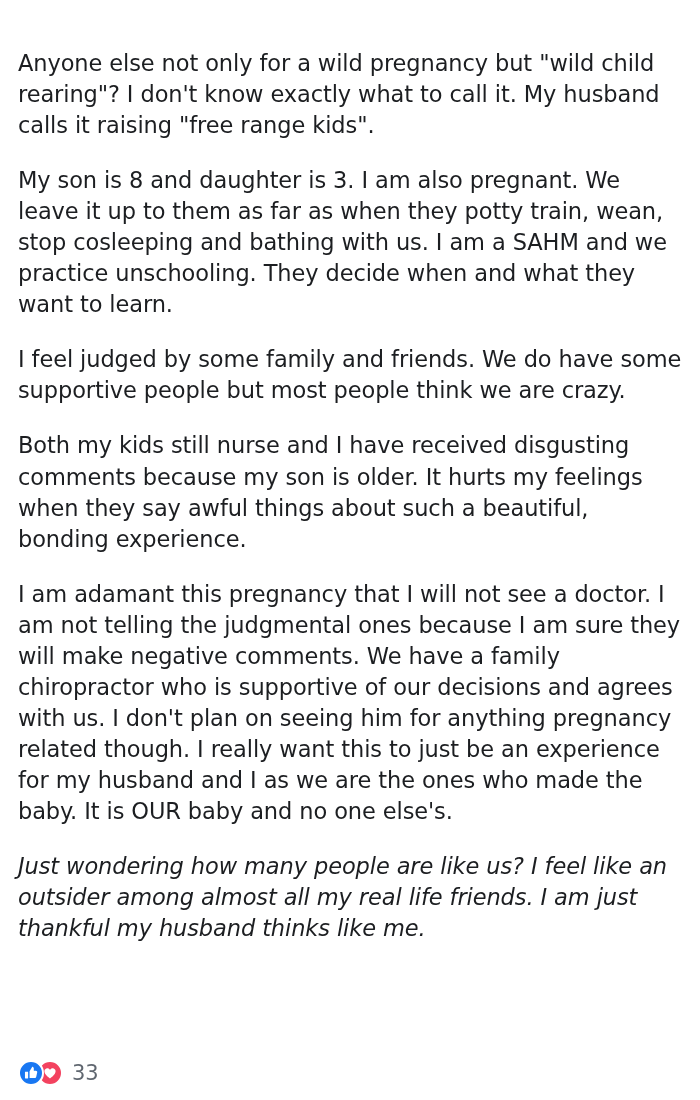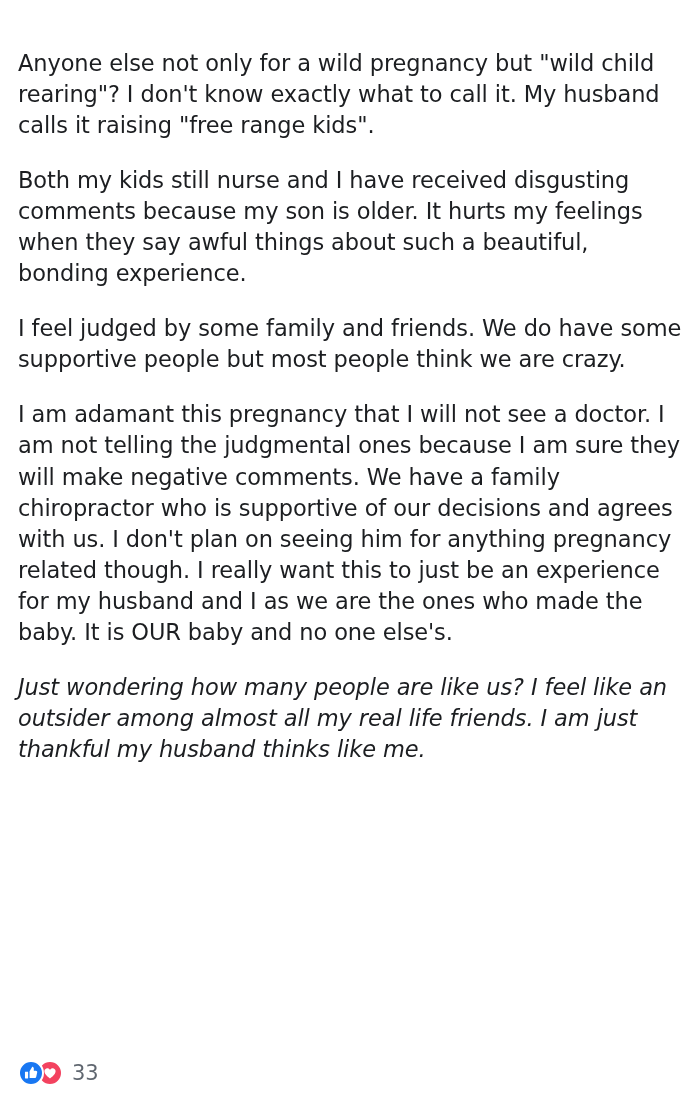--- a/index.html
+++ b/index.html
@@ -89,22 +89,23 @@
     color: #8d949e;
     letter-spacing: -0.2px;
   }
 </style>
 </head>
 <body>
 
 <div class="post">
   <div class="post-body">
     <p>Anyone else not only for a wild pregnancy but "wild child rearing"? I don't know exactly what to call it. My husband calls it raising "free range kids".</p>
+    <p>My son is 8 and daughter is 3. I am also pregnant. We leave it up to them as far as when they potty train, wean, stop cosleeping and bathing with us. I am a SAHM and we practice unschooling. They decide when and what they want to learn.</p>
+    <p>I feel judged by some family and friends. We do have some supportive people but most people think we are crazy.</p>
     <p>Both my kids still nurse and I have received disgusting comments because my son is older. It hurts my feelings when they say awful things about such a beautiful, bonding experience.</p>
-    <p>I feel judged by some family and friends. We do have some supportive people but most people think we are crazy.</p>
     <p>I am adamant this pregnancy that I will not see a doctor. I am not telling the judgmental ones because I am sure they will make negative comments. We have a family chiropractor who is supportive of our decisions and agrees with us. I don't plan on seeing him for anything pregnancy related though. I really want this to just be an experience for my husband and I as we are the ones who made the baby. It is OUR baby and no one else's.</p>
     <p>Just wondering how many people are like us? I feel like an outsider among almost all my real life friends. I am just thankful my husband thinks like me.</p>
   </div>
 </div>
 
 <div class="footer">
   <div class="reactions">
     <div class="react-icons">
       <span class="react-badge react-like">
         <svg viewBox="0 0 16 16" aria-hidden="true">

